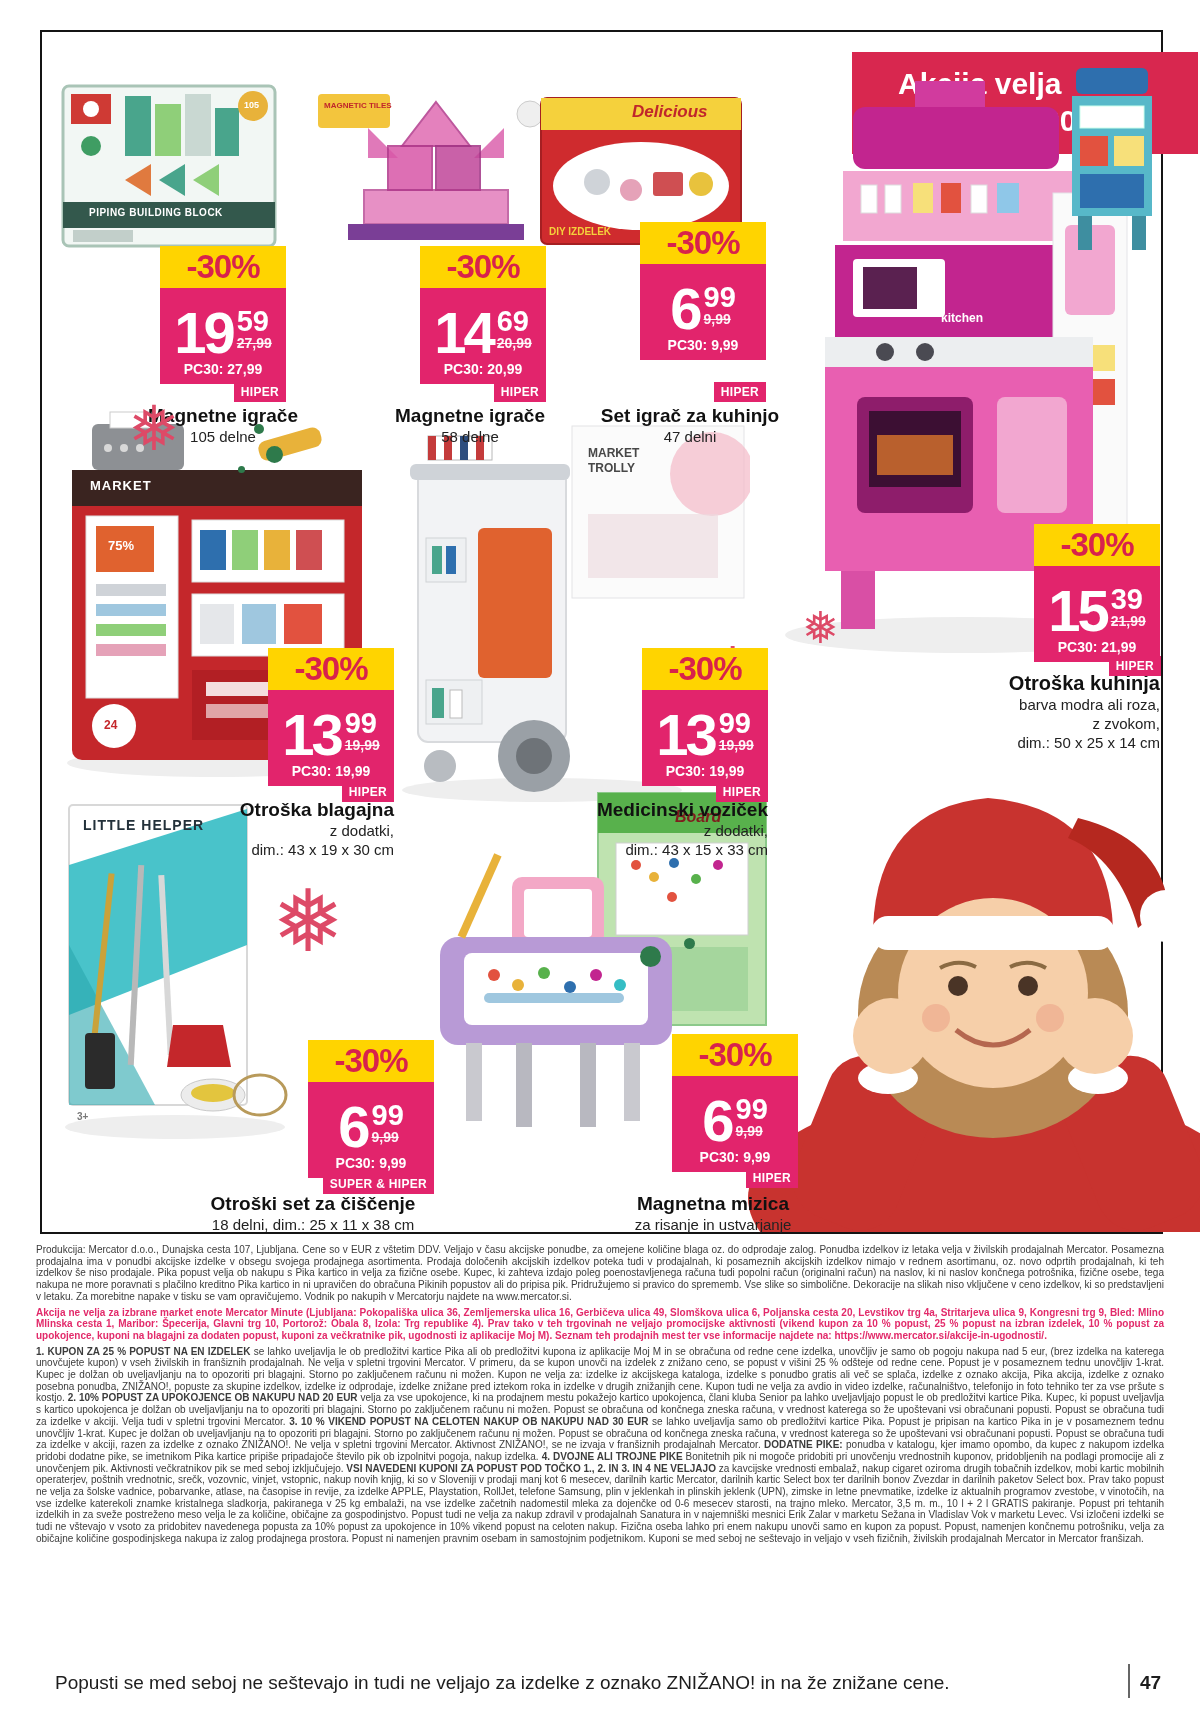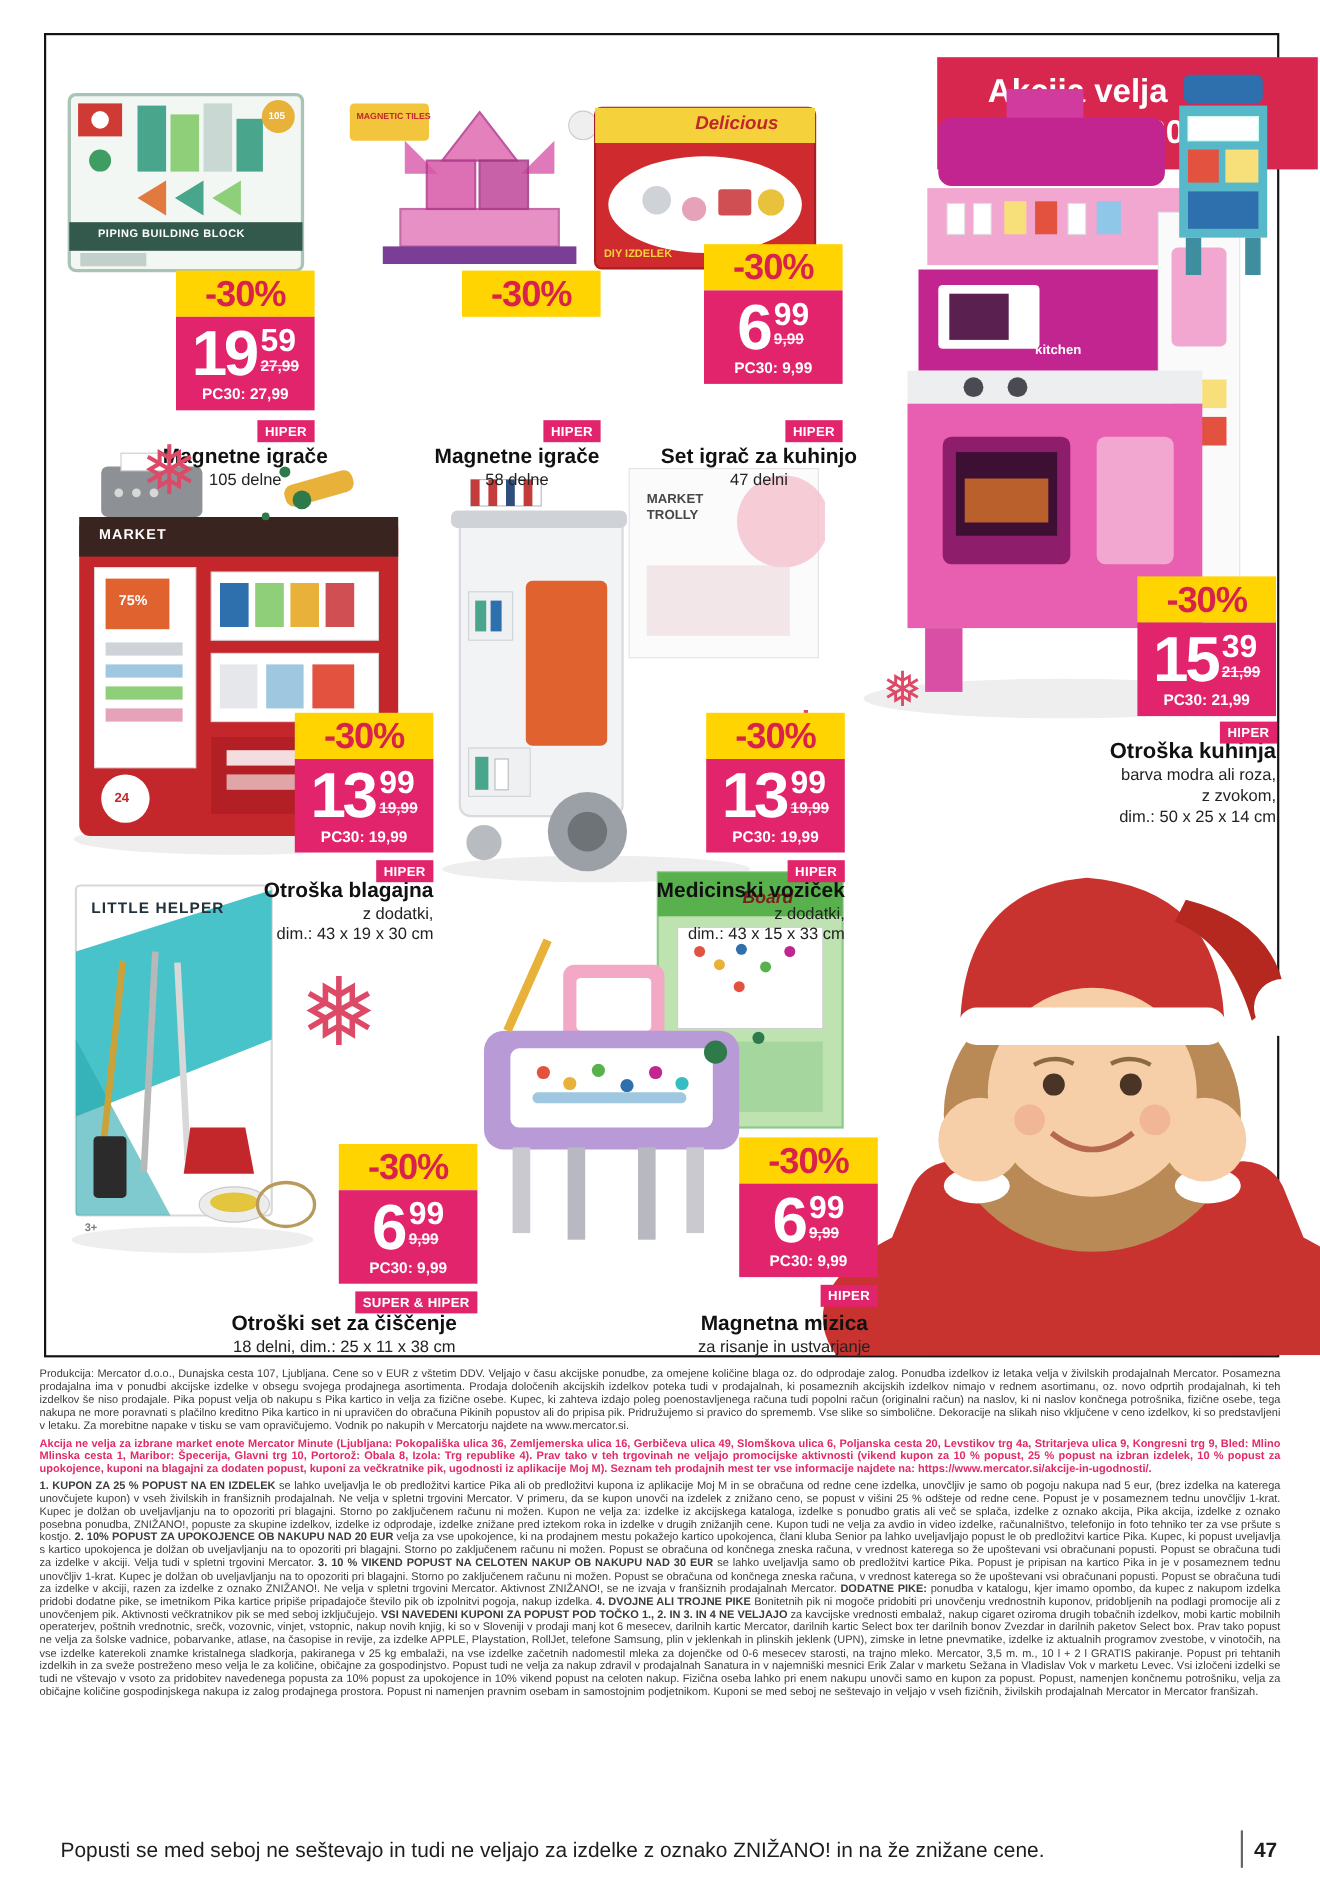--- a/index.html
+++ b/index.html
@@ -7,21 +7,21 @@
        font-family:"Liberation Sans",sans-serif;color:#1a1a1a;overflow:hidden;}
   .abs{position:absolute;}
   
   .frame{left:40px;top:30px;width:1119px;height:1200px;border:2px solid #141414;}
   
   .akcija{left:852px;top:52px;width:346px;height:102px;background:#d8274f;color:#fff;
           font-weight:bold;font-size:30px;line-height:37px;padding:13px 0 0 46px;box-sizing:border-box;}
   
   .tag{width:126px;text-align:center;z-index:5;}
   .disc{background:#ffd400;color:#d8224c;font-weight:bold;font-size:33px;height:42px;line-height:42px;letter-spacing:-1px;}
-  .pbox{background:#e2246c;color:#fff;padding:9px 2px 7px;}
+  .pbox{background:#e2246c;color:#fff;padding:20px 2px 7px;}
   .prow{display:flex;justify-content:center;align-items:flex-start;}
   .whole{font-size:58px;line-height:50px;font-weight:bold;letter-spacing:-3px;}
   .pfrac{display:inline-flex;flex-direction:column;align-items:flex-start;margin-left:4px;}
   .cents{font-size:29px;line-height:26px;font-weight:bold;}
   .old{font-size:14px;font-weight:bold;color:rgba(255,255,255,.95);text-decoration:line-through;margin-top:1px;}
   .pc30{font-size:14px;font-weight:bold;margin-top:3px;}
   .sbadge{background:#e2246c;color:#fff;font-weight:bold;font-size:12px;padding:3px 7px;z-index:5;letter-spacing:.3px;}
   
   .plabel .pname{font-size:19px;font-weight:bold;line-height:23px;color:#111;}
   .plabel .pdet{font-size:15px;line-height:19px;color:#222;}
@@ -322,20 +322,30 @@
         <span class="pfrac">
           <span class="cents">59</span>
           <span class="old">27,99</span>
         </span>
       </div>
     <div class="pc30">PC30: 27,99</div>
   </div>
 </div>
 <div class="abs tag t2">
   <div class="disc">-30%</div>
+  <div class="pbox">
+    <div class="prow">
+        <span class="whole">14</span>
+        <span class="pfrac">
+          <span class="cents">69</span>
+          <span class="old">20,99</span>
+        </span>
+      </div>
+    <div class="pc30">PC30: 20,99</div>
+  </div>
 </div>
 <div class="abs tag t3">
   <div class="disc">-30%</div>
   <div class="pbox">
     <div class="prow">
         <span class="whole">6</span>
         <span class="pfrac">
           <span class="cents">99</span>
           <span class="old">9,99</span>
         </span>

